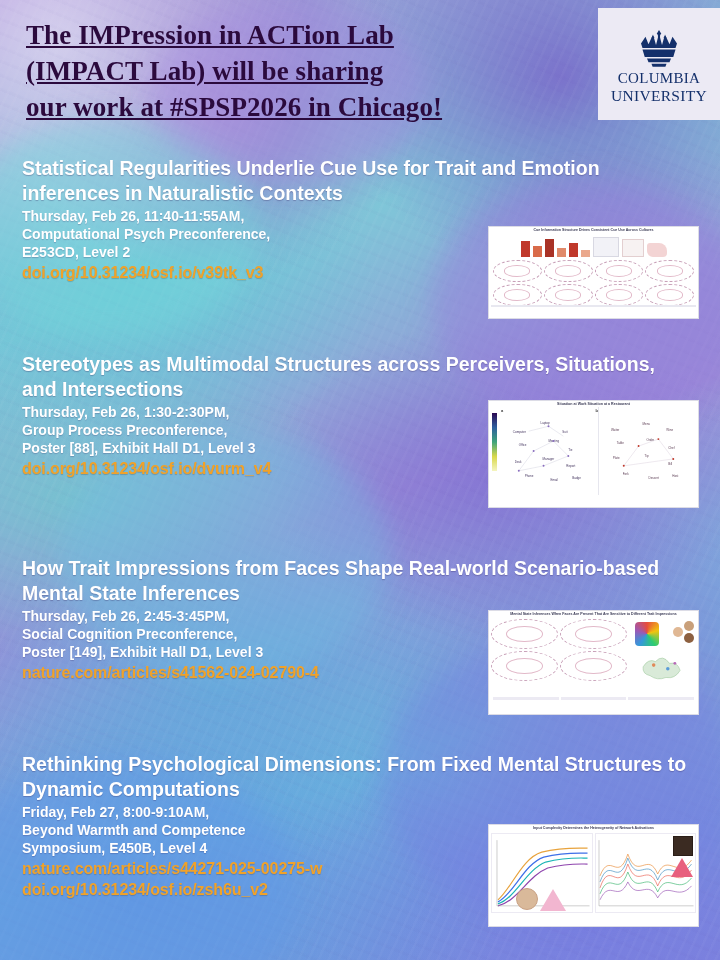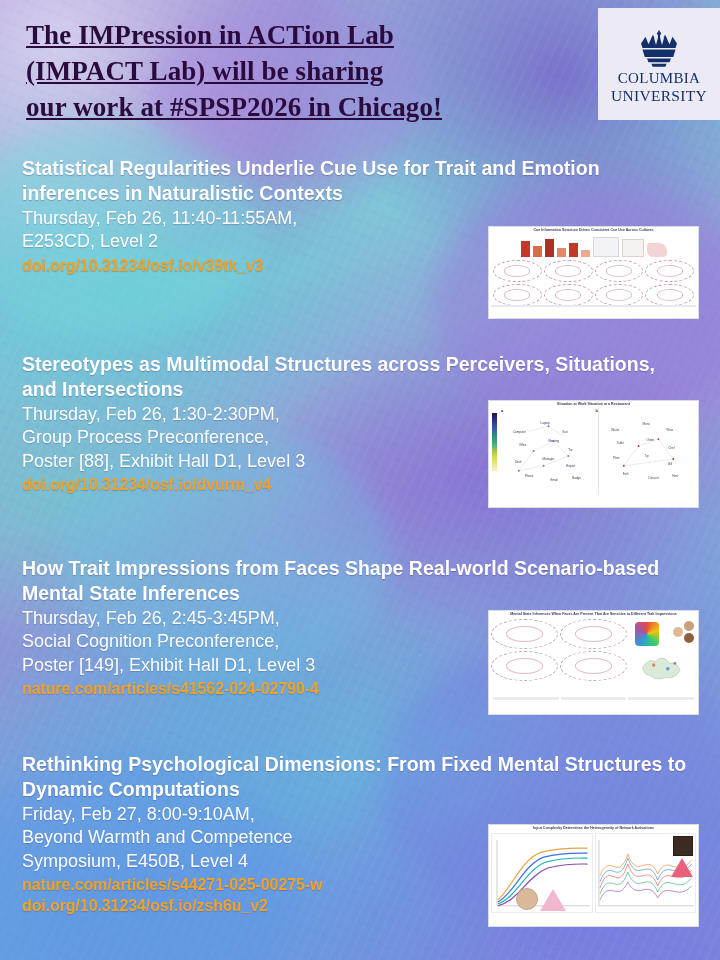--- a/index.html
+++ b/index.html
@@ -92,24 +92,25 @@
   .entry .title {
     font-size: 19.5px;
     font-weight: bold;
     color: #ffffff;
     line-height: 1.26;
     margin: 0 0 2px 0;
     text-shadow: 0 1px 1px rgba(40,20,80,.28);
     width: 672px;
   }
   .entry .meta {
-    font-size: 18px;
+    font-size: 14px;
     color: #ffffff;
     line-height: 1.29;
     text-shadow: 0 1px 1px rgba(40,20,80,.22);
+    font-weight: bold;
   }
   .entry .meta div { white-space: nowrap; }
   .entry .links { margin-top: 1px; }
   .entry .links a,
   .entry .links span.link {
     display: block;
     font-size: 16px;
     font-weight: bold;
     color: #f0a22a;
     text-decoration: none;
@@ -189,20 +190,21 @@
     <div class="logo-name">
       <span class="l1">COLUMBIA</span>
       <span class="l2">UNIVERSITY</span>
     </div>
   </div>
 
   <div class="entry" style="top:156px;">
     <div class="title">Statistical Regularities Underlie Cue Use for Trait and Emotion inferences in Naturalistic Contexts</div>
     <div class="meta">
       <div>Thursday, Feb 26, 11:40-11:55AM,</div>
+      <div>Computational Psych Preconference,</div>
       <div>E253CD, Level 2</div>
     </div>
     <div class="links">
       <a href="#">doi.org/10.31234/osf.io/v39tk_v3</a>
     </div>
   </div>
 
   <div class="thumb" style="left:488px;top:226px;width:211px;height:93px;">
     <div class="cap">Cue Information Structure Drives Consistent Cue Use Across Cultures</div>
     <div style="position:relative;height:74px;padding:2px 4px;">

